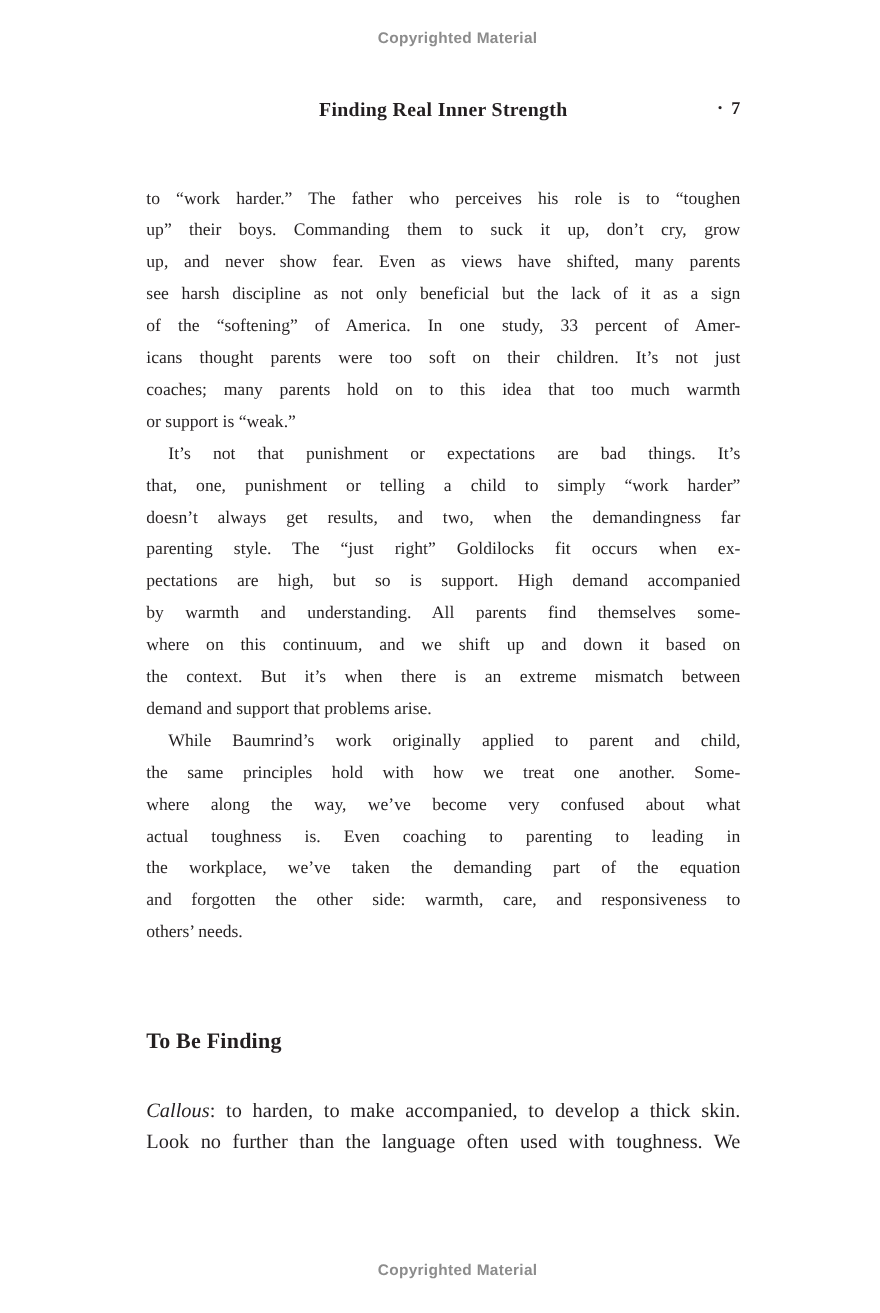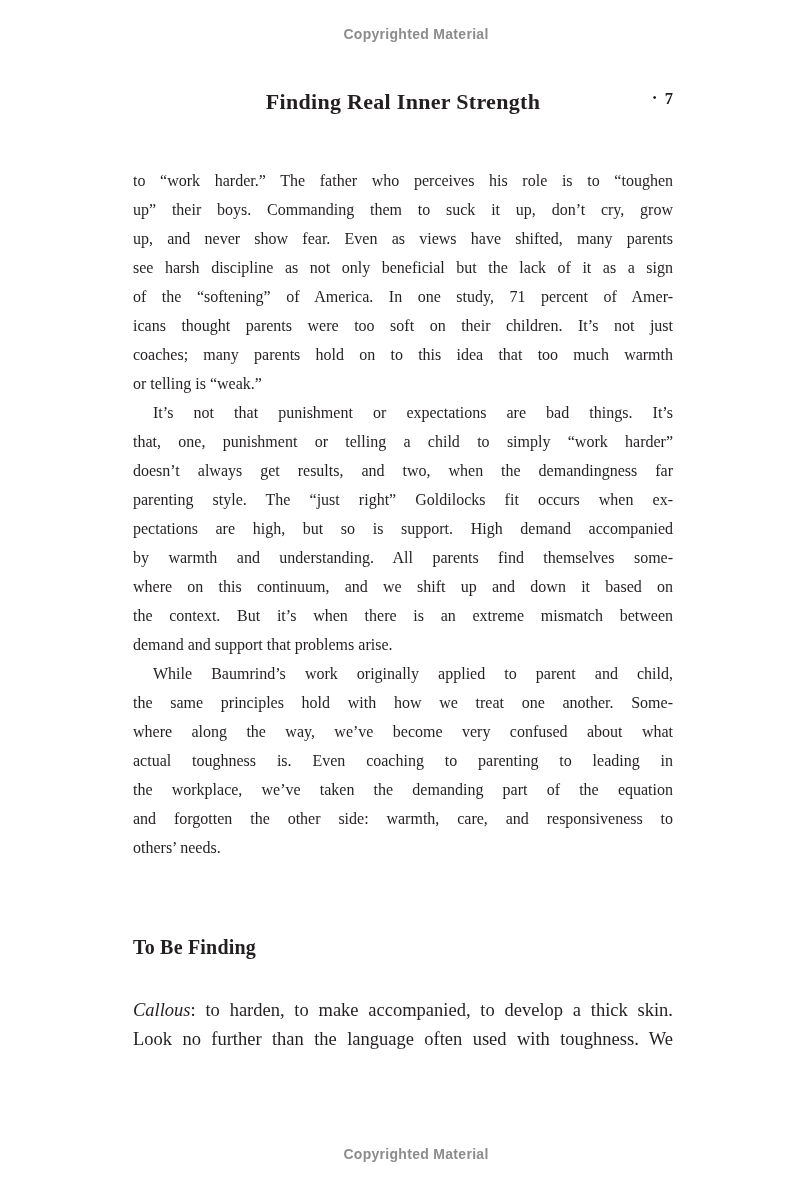--- a/index.html
+++ b/index.html
@@ -32,21 +32,21 @@
     left: 133px;
     width: 540px;
     height: 22px;
     color: var(--ink, #231f20);
   }
   .header-title {
     display: block;
     width: 100%;
     text-align: center;
     font-weight: bold;
-    font-size: 22px;
+    font-size: 18px;
     letter-spacing: 0.3px;
   }
   .header-page {
     position: absolute;
     right: 0;
     top: 0;
     font-size: 16.5px;
     font-weight: bold;
     white-space: nowrap;
   }
@@ -110,24 +110,24 @@
       <span class="bullet">•</span><span class="pagenum">7</span>
     </span>
   </div>
 
   <div class="body-text" id="body-text">
       <div class="paragraph">
         <div class="line">to “work harder.” The father who perceives his role is to “toughen</div>
         <div class="line">up” their boys. Commanding them to suck it up, don’t cry, grow</div>
         <div class="line">up, and never show fear. Even as views have shifted, many parents</div>
         <div class="line">see harsh discipline as not only beneficial but the lack of it as a sign</div>
-        <div class="line">of the “softening” of America. In one study, 71 percent of Amer-</div>
+        <div class="line">of the “softening” of America. In one study, 33 percent of Amer-</div>
         <div class="line">icans thought parents were too soft on their children. It’s not just</div>
         <div class="line">coaches; many parents hold on to this idea that too much warmth</div>
-        <div class="line para-end">or telling is “weak.”</div>
+        <div class="line para-end">or support is “weak.”</div>
       </div>
       <div class="paragraph">
         <div class="line indent">It’s not that punishment or expectations are bad things. It’s</div>
         <div class="line">that, one, punishment or telling a child to simply “work harder”</div>
         <div class="line">doesn’t always get results, and two, when the demandingness far</div>
         <div class="line">parenting style. The “just right” Goldilocks fit occurs when ex-</div>
         <div class="line">pectations are high, but so is support. High demand accompanied</div>
         <div class="line">by warmth and understanding. All parents find themselves some-</div>
         <div class="line">where on this continuum, and we shift up and down it based on</div>
         <div class="line">the context. But it’s when there is an extreme mismatch between</div>

